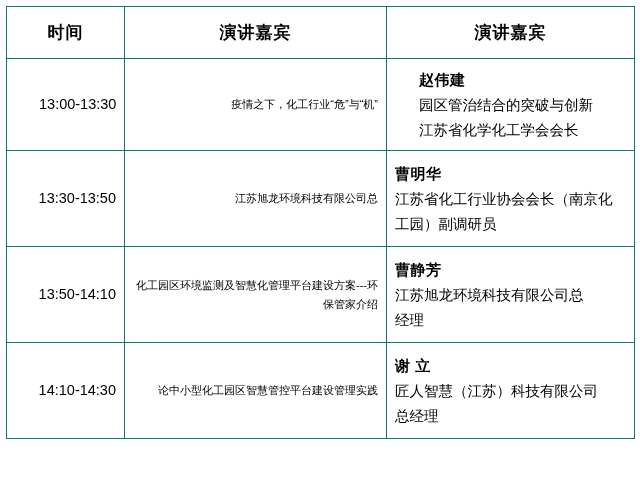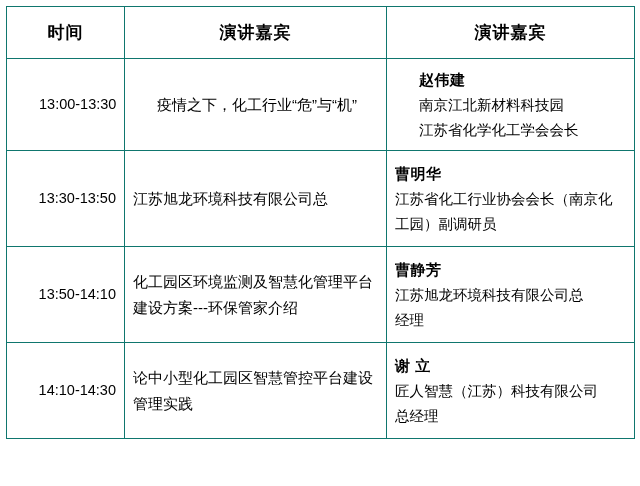--- a/index.html
+++ b/index.html
@@ -47,22 +47,22 @@
   tbody td {
     font-size: 15px;
     line-height: 1.65;
   }
   td.time-cell {
     text-align: right;
     font-size: 14.5px;
     white-space: nowrap;
   }
   td.topic-cell {
-    text-align: left;
-    font-size: 15px;
+    text-align: right;
+    font-size: 11px;
     line-height: 1.7;
   }
   td.guest-cell {
     text-align: left;
     font-size: 14.5px;
     line-height: 1.7;
     padding-left: 10px;
   }
   .guest-name {
     font-weight: bold;
@@ -96,21 +96,21 @@
         <th>演讲嘉宾</th>
         <th>演讲嘉宾</th>
       </tr>
     </thead>
     <tbody>
       <tr class="row-1">
         <td class="time-cell">13:00-13:30</td>
         <td class="topic-cell">疫情之下，化工行业“危”与“机”</td>
         <td class="guest-cell">
           <span class="guest-name">赵伟建</span>
-          <span class="guest-org">南京江北新材料科技园</span>
+          <span class="guest-org">园区管治结合的突破与创新</span>
           <span class="guest-org">江苏省化学化工学会会长</span>
         </td>
       </tr>
       <tr class="row-2">
         <td class="time-cell">13:30-13:50</td>
         <td class="topic-cell">江苏旭龙环境科技有限公司总</td>
         <td class="guest-cell">
           <span class="guest-name">曹明华</span>
           <span class="guest-org">江苏省化工行业协会会长（南京化</span>
           <span class="guest-org">工园）副调研员</span>

